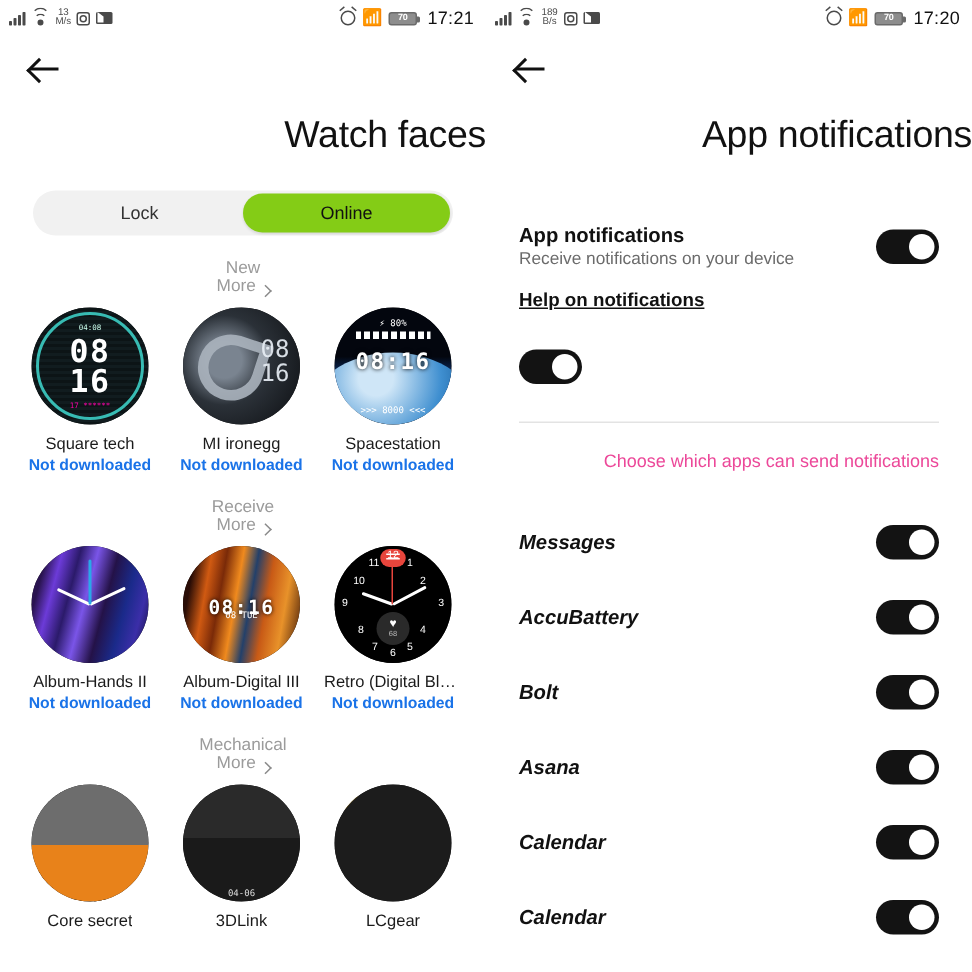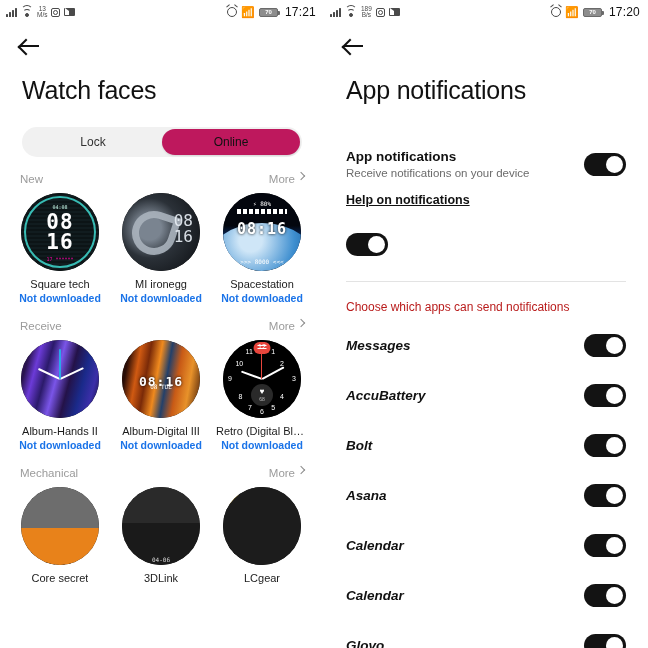--- a/index.html
+++ b/index.html
@@ -55,34 +55,34 @@
   .clock{font-size:12px;color:#111;margin-left:3px;letter-spacing:.2px;}
 
   
   .backrow{height:44px;display:flex;align-items:center;padding-left:18px;}
   .back-arrow{width:24px;height:24px;position:relative;cursor:pointer;}
   .back-arrow::before{content:"";position:absolute;left:2px;top:11px;width:19px;height:2px;background:#111;}
   .back-arrow::after{content:"";position:absolute;left:2px;top:6.5px;width:10px;height:10px;
      border-left:2px solid #111;border-bottom:2px solid #111;transform:rotate(45deg);}
 
   
-  .page-title{font-size:25px;font-weight:400;color:#111;padding:8px 0 0 22px;letter-spacing:-.2px;}
+  .page-title{font-size:25px;font-weight:400;color:#111;padding:8px 0 0 22px;letter-spacing:-.2px;text-align:right;}
 
   
   .segmented{margin:22px 22px 0 22px;height:30px;background:#f1f1f1;border-radius:16px;
      display:flex;padding:2px;position:relative;}
   .seg{flex:1;display:flex;align-items:center;justify-content:center;font-size:12px;
      color:#333;border-radius:15px;cursor:pointer;}
-  .seg.active{background:#be185d;box-shadow:0 1px 2px rgba(0,0,0,.12);color:#111;}
+  .seg.active{background:#84cc16;box-shadow:0 1px 2px rgba(0,0,0,.12);color:#111;}
 
   
   .section{padding:0 14px;margin-top:16px;}
-  .sec-head{display:flex;align-items:center;justify-content:space-between;padding:0 6px 8px 6px;}
+  .sec-head{display:flex;align-items:center;justify-content:space-between;padding:0 6px 8px 6px;flex-direction:column;}
   .sec-title{font-size:11.5px;color:#9b9b9b;}
-  .sec-more{font-size:11.5px;color:#9b9b9b;display:flex;align-items:flex-start;gap:3px;cursor:pointer;}
+  .sec-more{font-size:11.5px;color:#9b9b9b;display:flex;align-items:flex-end;gap:3px;cursor:pointer;}
   .chev{width:6px;height:6px;border-right:1.6px solid #8a8a8a;border-top:1.6px solid #8a8a8a;
      transform:rotate(45deg);display:inline-block;}
   .cards{display:flex;gap:9px;}
   .card{width:92px;display:flex;flex-direction:column;align-items:center;cursor:pointer;}
   .face{width:78px;height:78px;border-radius:50%;overflow:hidden;position:relative;background:#111;}
   .cap{font-size:11px;color:#1b1b1b;margin-top:7px;white-space:nowrap;overflow:hidden;
      text-overflow:ellipsis;max-width:92px;text-align:center;}
   .sub{font-size:10.5px;font-weight:700;color:#1a73e8;margin-top:2px;text-align:center;}
 
   
@@ -137,21 +137,21 @@
 
   
   .settings{padding:12px 22px 0 22px;}
   .srow{display:flex;align-items:center;justify-content:space-between;min-height:46px;}
   .srow .lbl{flex:1;}
   .srow .lbl .t{font-size:13.5px;font-weight:700;color:#111;}
   .srow .lbl .d{font-size:11.5px;color:#6b6b6b;margin-top:3px;}
   .link{font-size:12.5px;font-weight:700;color:#111;text-decoration:underline;
      display:inline-block;margin:6px 0 14px 0;cursor:pointer;}
   .divider{height:1px;background:#e3e3e3;margin:14px 0 0 0;}
-  .choose{font-size:12px;color:#b91c1c;margin:18px 0 6px 0;}
+  .choose{font-size:12px;color:#ec4899;margin:18px 0 22px 0;text-align:right;}
   .toggle{width:42px;height:23px;border-radius:12px;background:#131313;position:relative;
      flex:0 0 auto;cursor:pointer;}
   .toggle .knob{position:absolute;top:3px;right:3px;width:17px;height:17px;border-radius:50%;background:#fff;}
   .applist .srow{min-height:50px;font-style:italic;}
   .applist .srow .t{font-size:13.5px;font-weight:700;color:#111;}
 </style>
 </head>
 <body>
 
 <div class="screens">

